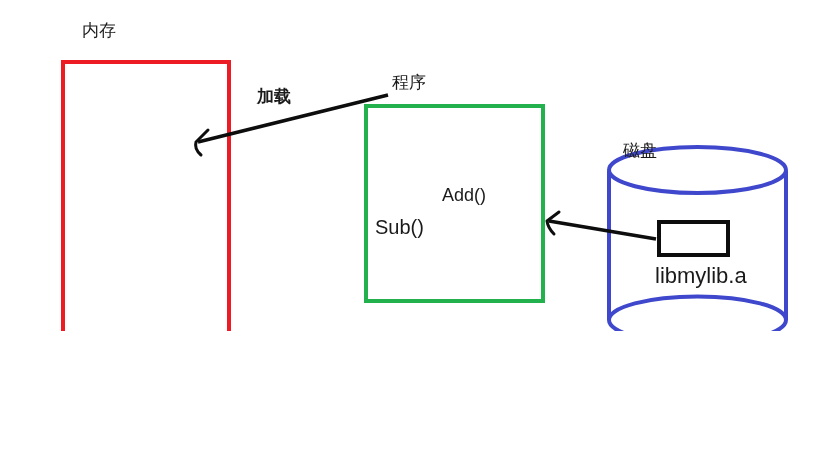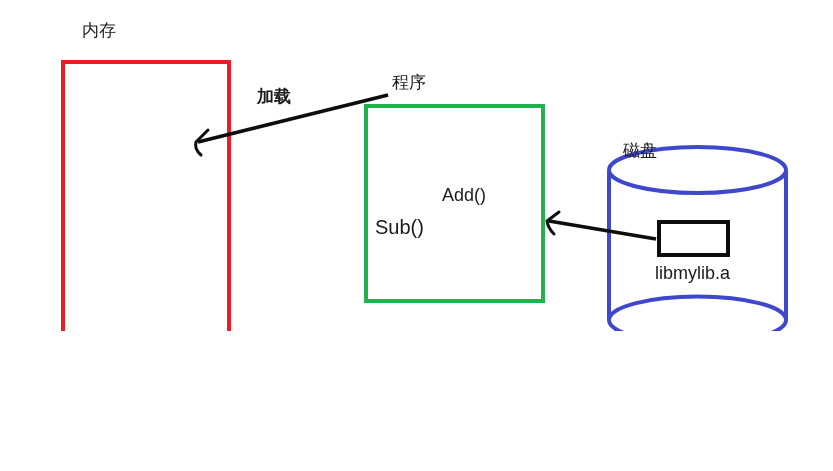--- a/index.html
+++ b/index.html
@@ -27,21 +27,21 @@
     font-size: 17px;
     line-height: 1.1;
     white-space: nowrap;
   }
   .label-memory     { left: 82px;  top: 22px; }
   .label-load       { left: 257px; top: 88px; font-weight: bold; }
   .label-program    { left: 392px; top: 74px; text-align: right; }
   .label-disk       { left: 623px; top: 110px; margin-top: 32px; }
   .label-func-add   { left: 398px; top: 186px; font-size: 18px; margin-left: 44px; }
   .label-func-sub   { left: 375px; top: 216px; font-size: 20px; }
-  .label-library    { left: 655px; top: 264px; font-size: 18px; }
+  .label-library    { left: 655px; top: 264px; font-size: 22px; }
   .watermark {
     position: absolute;
     left: 599px;
     top: 437px;
     font-size: 19px;
     color: #c6c6c6;
     letter-spacing: 0.5px;
     white-space: nowrap;
   }
 </style>

